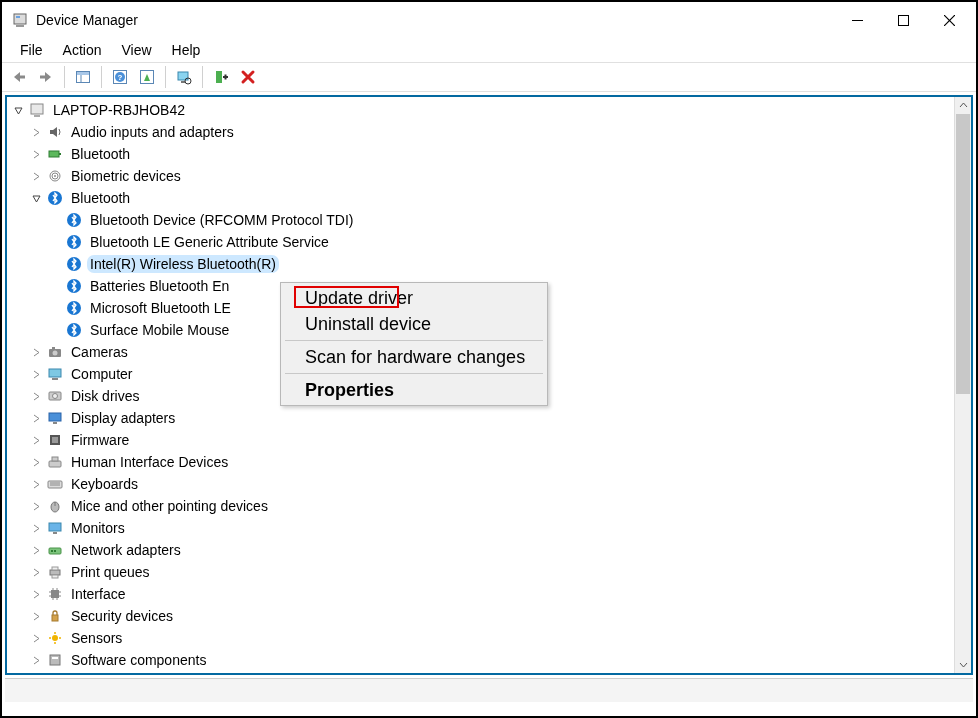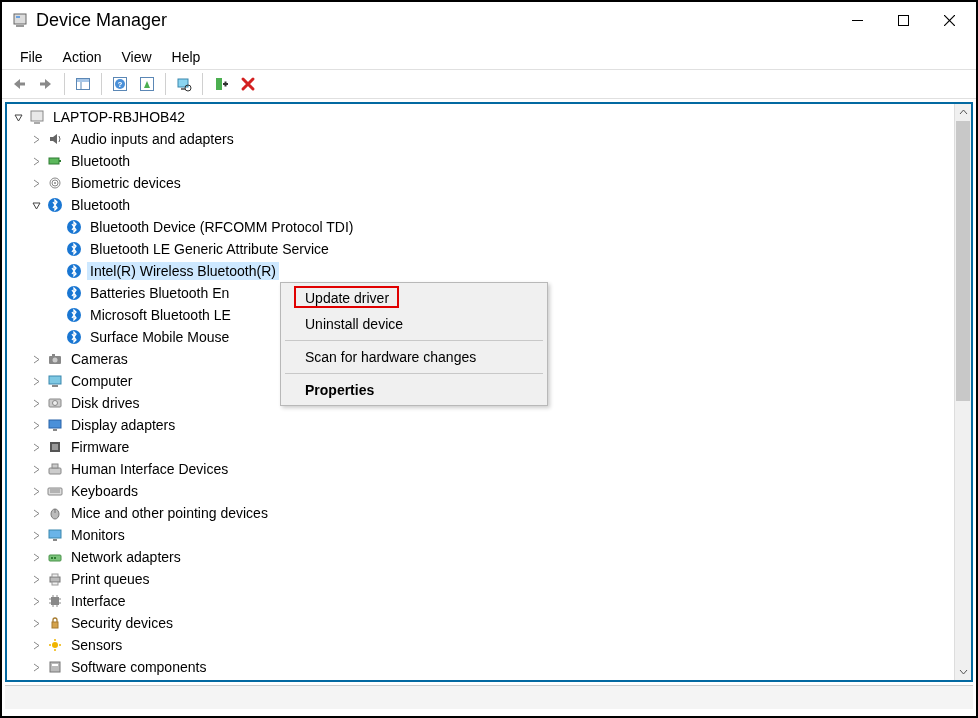--- a/index.html
+++ b/index.html
@@ -1,42 +1,42 @@
 <!DOCTYPE html>
 <html><head>
 <meta charset="utf-8">
 <style>
 * { box-sizing: border-box; margin: 0; padding: 0; }
 body { font-family: "Segoe UI", Tahoma, sans-serif; font-size: 13px; background: #fff; width: 978px; height: 718px; border: 2px solid #000; overflow: hidden; position: relative; }
 .titlebar { display: flex; align-items: center; height: 36px; padding: 0 4px 0 10px; }
 .titlebar .icon { width: 16px; height: 16px; margin-right: 8px; }
-.titlebar .title { flex: 1; font-size: 18px; }
+.titlebar .title { flex: 1; font-size: 14px; }
 .win-controls { display: flex; }
 .win-btn { width: 46px; height: 30px; display: flex; align-items: center; justify-content: center; cursor: pointer; }
 .win-btn svg { width: 11px; height: 11px; }
-.menubar { display: flex; padding: 2px 8px; height: 24px; align-items: center; margin-top: 7px; }
+.menubar { display: flex; padding: 2px 8px; height: 24px; align-items: center; }
 .menu-item { padding: 2px 10px; font-size: 14px; cursor: pointer; }
 .toolbar { display: flex; align-items: center; height: 30px; padding: 0 4px; border-top: 1px solid #e0e0e0; border-bottom: 1px solid #e0e0e0; gap: 1px; background:#fff;}
 .tool-btn { width: 26px; height: 26px; display: flex; align-items: center; justify-content: center; cursor: pointer; }
 .tool-sep { width: 1px; height: 22px; background: #d0d0d0; margin: 0 4px; }
 .tree-container { position: relative; border: 2px solid #0369a1; margin: 3px; height: 580px; overflow: hidden; background: #fff; }
 .tree { padding: 2px 0; overflow: hidden; height: 100%; }
 .node { display: flex; align-items: center; height: 22px; font-size: 14px; white-space: nowrap; }
 .expander { width: 15px; height: 15px; display: flex; align-items: center; justify-content: center; cursor: pointer; color: #666; }
 .exp-svg { width: 9px; height: 9px; }
 .gap-exp { width: 15px; }
 .node-icon { width: 18px; height: 18px; margin: 0 4px 0 2px; display:flex; align-items:center; justify-content:center; }
 .node-label { padding: 1px 3px; }
-.node-label.selected { background: #cde8ff; }
+.node-label.selected { background: #cde8ff; border-radius: 7px; }
 .scrollbar { position: absolute; right: 0; top: 0; bottom: 0; width: 17px; background: #f0f0f0; border-left: 1px solid #ddd; }
 .scroll-arrow { height: 17px; display: flex; align-items:center; justify-content:center; color:#555;}
 .scroll-thumb { position: absolute; left: 1px; right: 1px; top: 17px; height: 280px; background: #c8c8c8; border-radius: 0; }
 .status-bar { height: 24px; border-top: 1px solid #ccc; background: #f4f4f4; margin: 0 3px 3px 3px;}
 .context-menu { position: absolute; left: 278px; top: 280px; width: 268px; background: #f0f0f0; border: 1px solid #b8b8b8; box-shadow: 2px 2px 4px rgba(0,0,0,0.2); padding: 2px; }
-.ctx-item { height: 26px; display: flex; align-items: center; padding-left: 22px; font-size: 14px; cursor: pointer; }
+.ctx-item { height: 26px; display: flex; align-items: center; padding-left: 22px; font-size: 18px; cursor: pointer; }
 .ctx-item.bold { font-weight: bold; }
 .ctx-sep { height: 1px; background: #c8c8c8; margin: 3px 2px; }
 .highlight-box { position: absolute; border: 2px solid #e00000; }
 </style>
 </head>
 <body>
 
 <div class="titlebar">
   <span class="icon">
     <svg viewBox="0 0 16 16">

